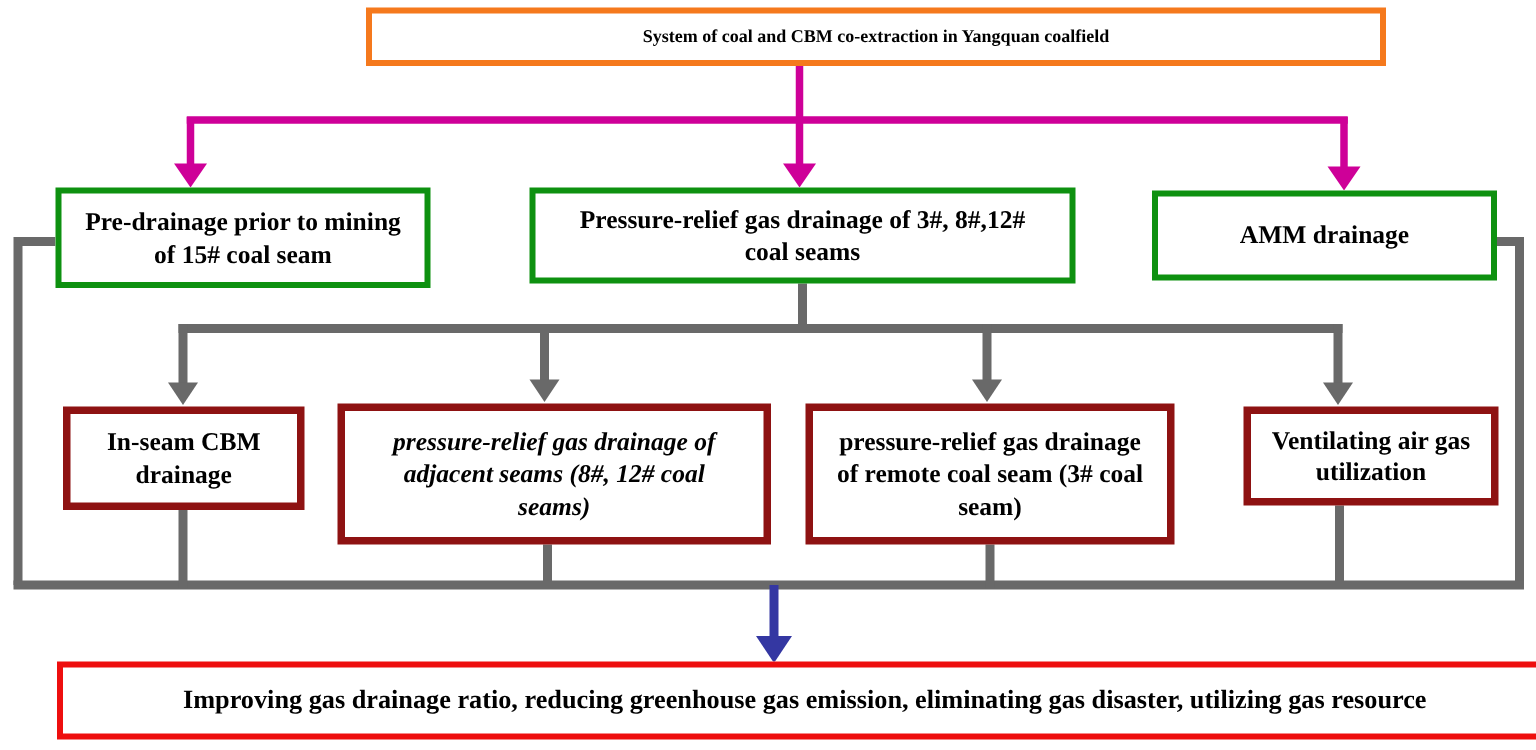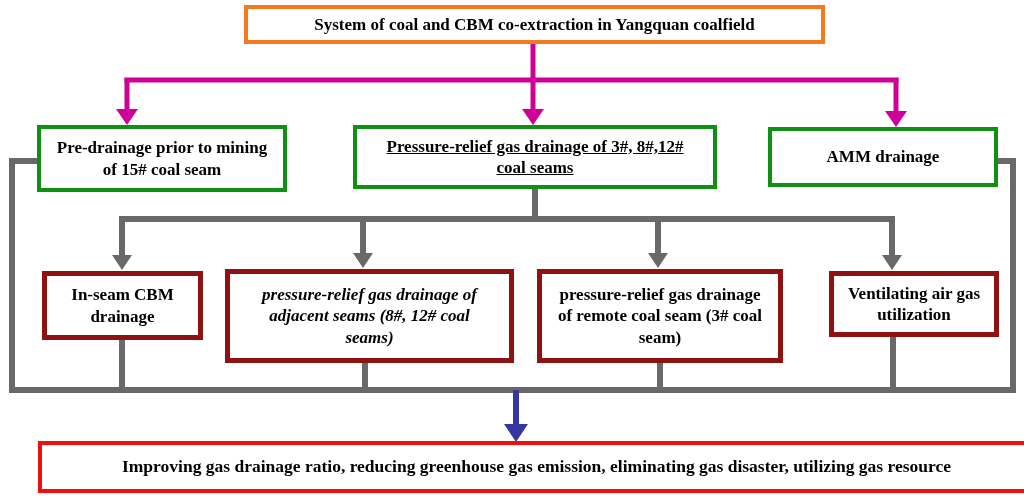--- a/index.html
+++ b/index.html
@@ -10,33 +10,33 @@
   #stage{
     position:relative; width:1024px; height:500px; background:var(--c-bg);
     font-family:"Liberation Serif","DejaVu Serif",serif; font-weight:bold; color:var(--c-text);
   }
   #wires{position:absolute; left:0; top:0; width:1024px; height:500px;}
   .box{
     position:absolute; display:flex; align-items:center; justify-content:center;
     text-align:center; background:#fff; box-sizing:border-box; line-height:1.25;
   }
   .box .inner{display:block;}
-  .b-top   {left:244px; top:5px;   width:581px; height:39px; border:4px solid var(--c-orange); font-size:17px;}
+  .b-top   {left:244px; top:5px;   width:680px; height:39px; border:4px solid var(--c-orange); font-size:12px;}
   .b-green {border:4px solid var(--c-green); font-size:17px;}
   .b-g1{left:37px;  top:125px; width:250px; height:67px;align-items:center;}
   .b-g2{left:353px; top:125px; width:364px; height:64px;}
   .b-g3{left:768px; top:127px; width:230px; height:60px;}
   .b-maroon{border:5px solid var(--c-maroon); font-size:17px;}
   .b-r1{left:42px;  top:271px; width:161px; height:69px;}
   .b-r2{left:225px; top:269px; width:289px; height:94px;font-style:italic;}
   .b-r3{left:537px; top:269px; width:246px; height:94px;}
   .b-r4{left:829px; top:271px; width:170px; height:66px;}
   .b-bottom{left:15px; top:441px; width:997px; height:52px; border:4px solid var(--c-red); font-size:17.5px;margin-left:23px;}
   .w-g1 .inner{max-width:214px;}
-  .w-g2 .inner{max-width:304px;text-decoration:underline;}
+  .w-g2 .inner{max-width:304px;}
   .w-r1 .inner{max-width:126px;}
   .w-r2 .inner{max-width:244px;}
   .w-r3 .inner{max-width:212px;}
   .w-r4 .inner{max-width:146px;}
   line{fill:none;}
 </style>
 </head>
 <body>
 
 <div id="stage">

